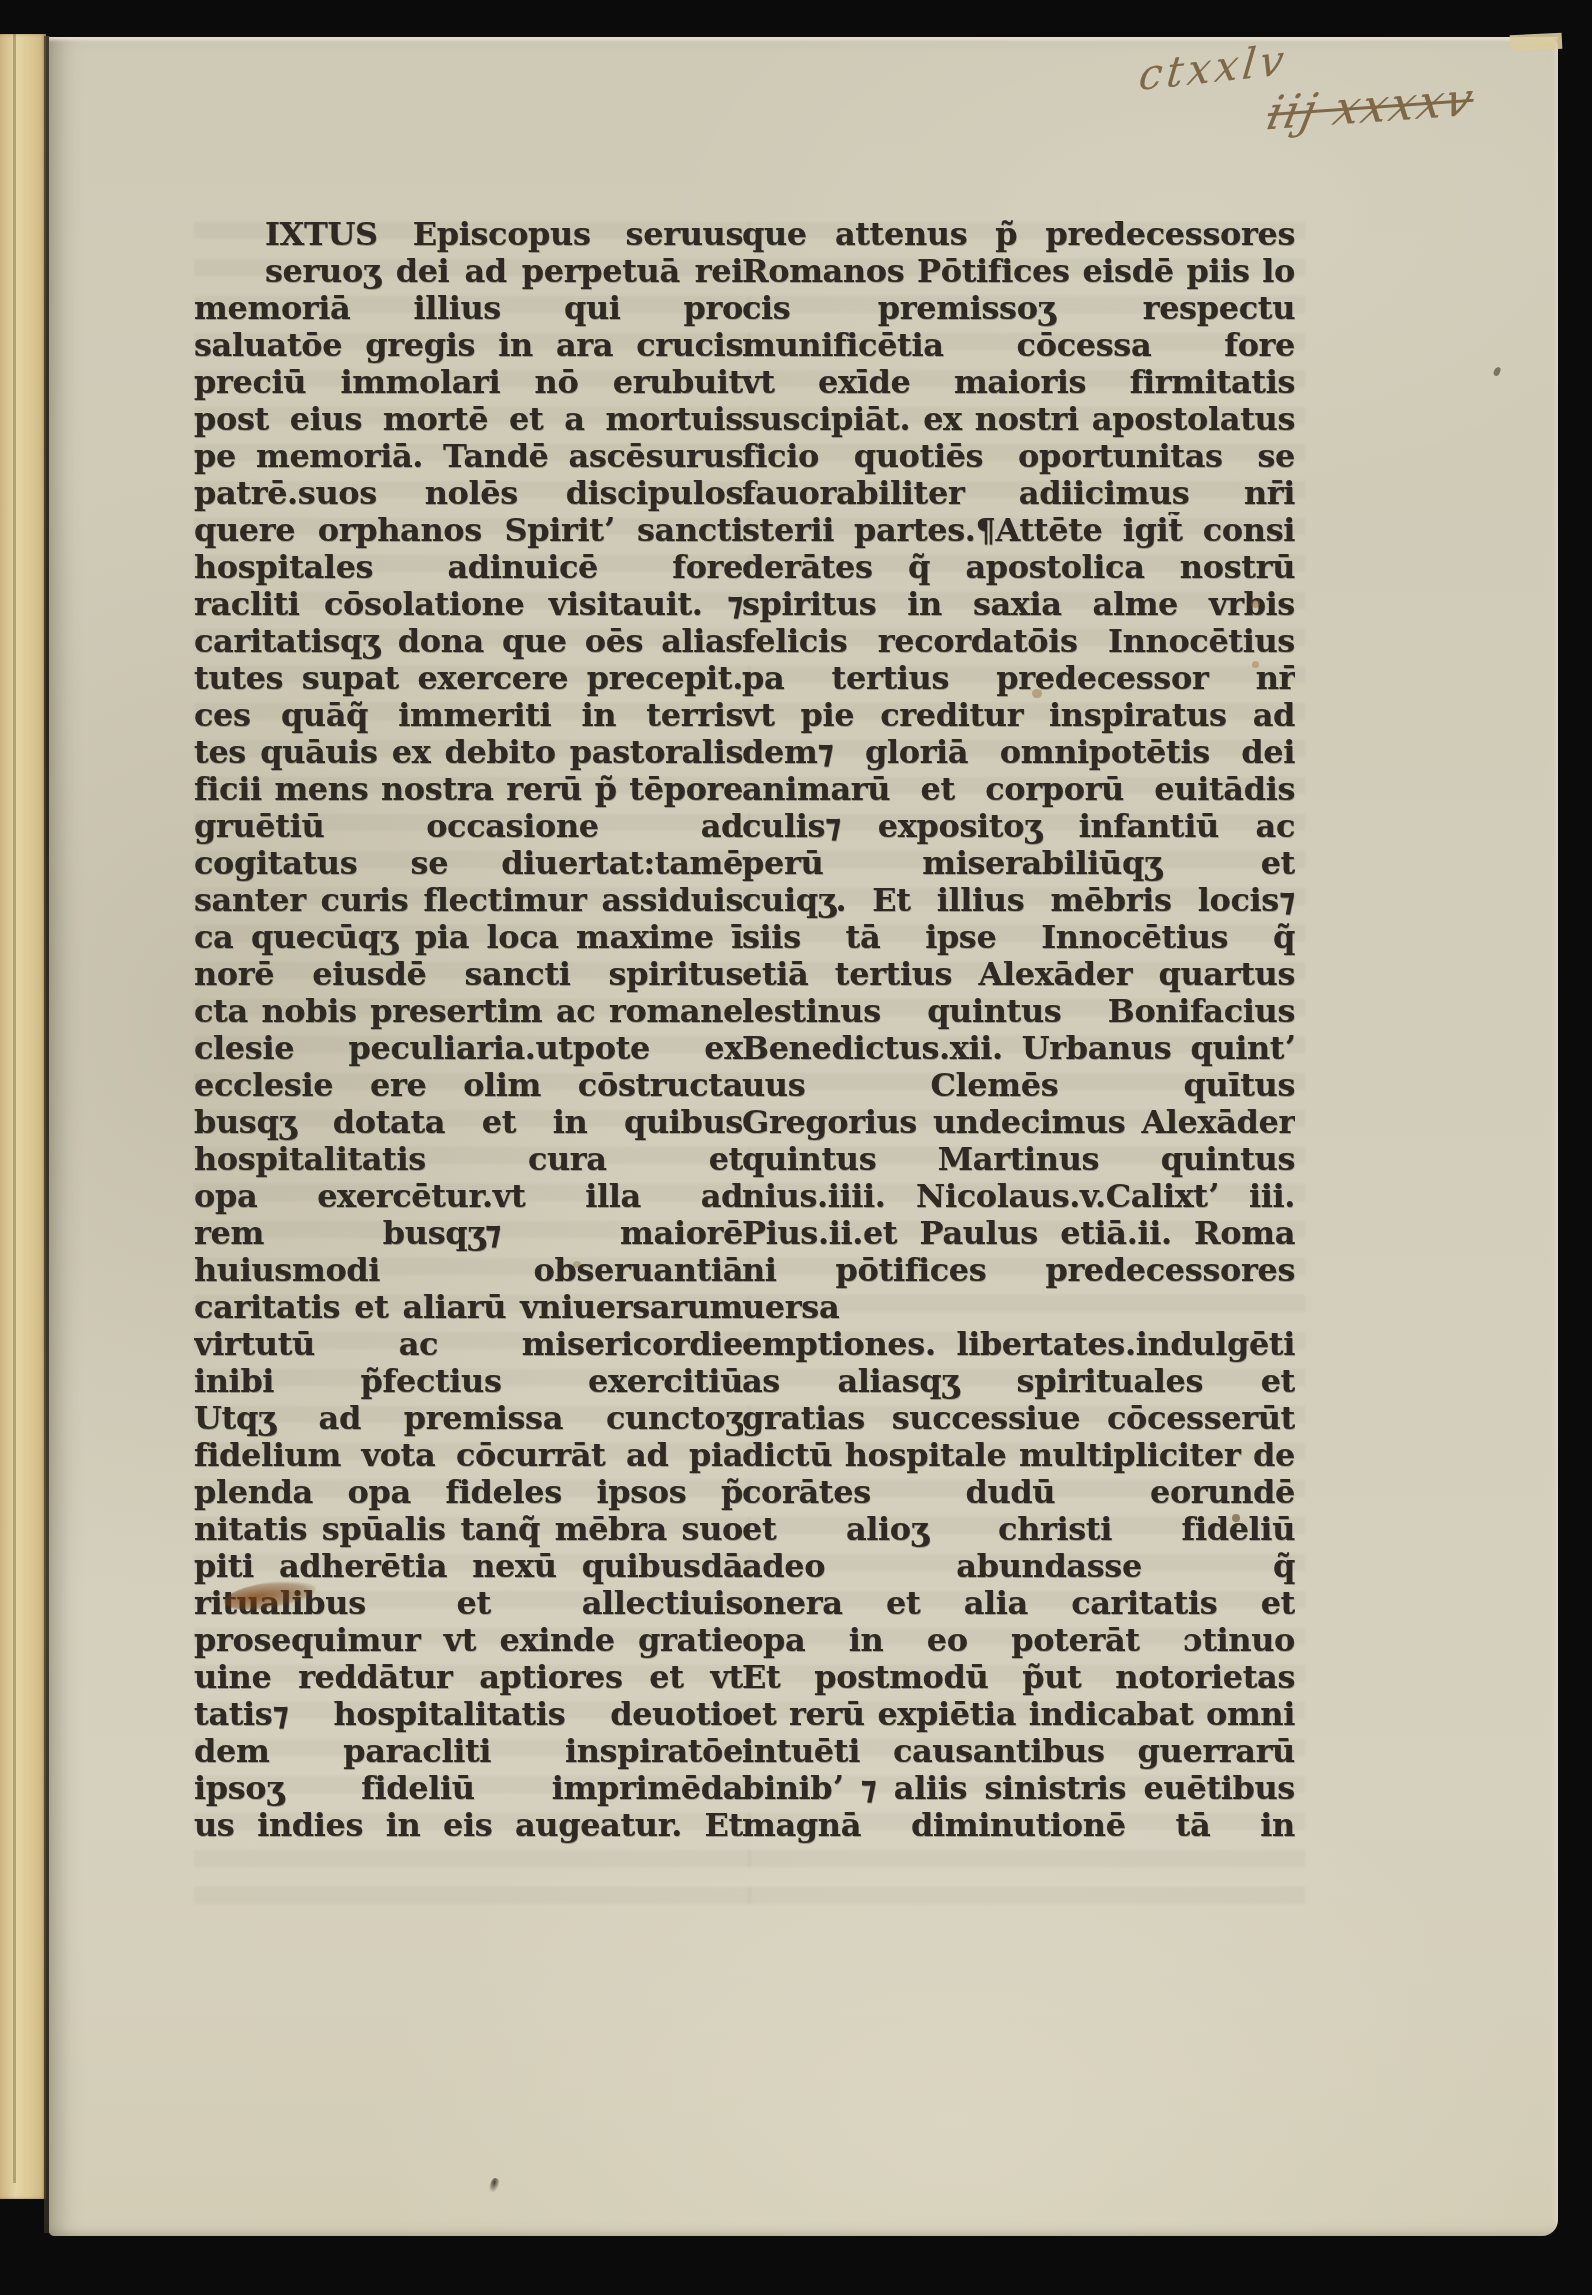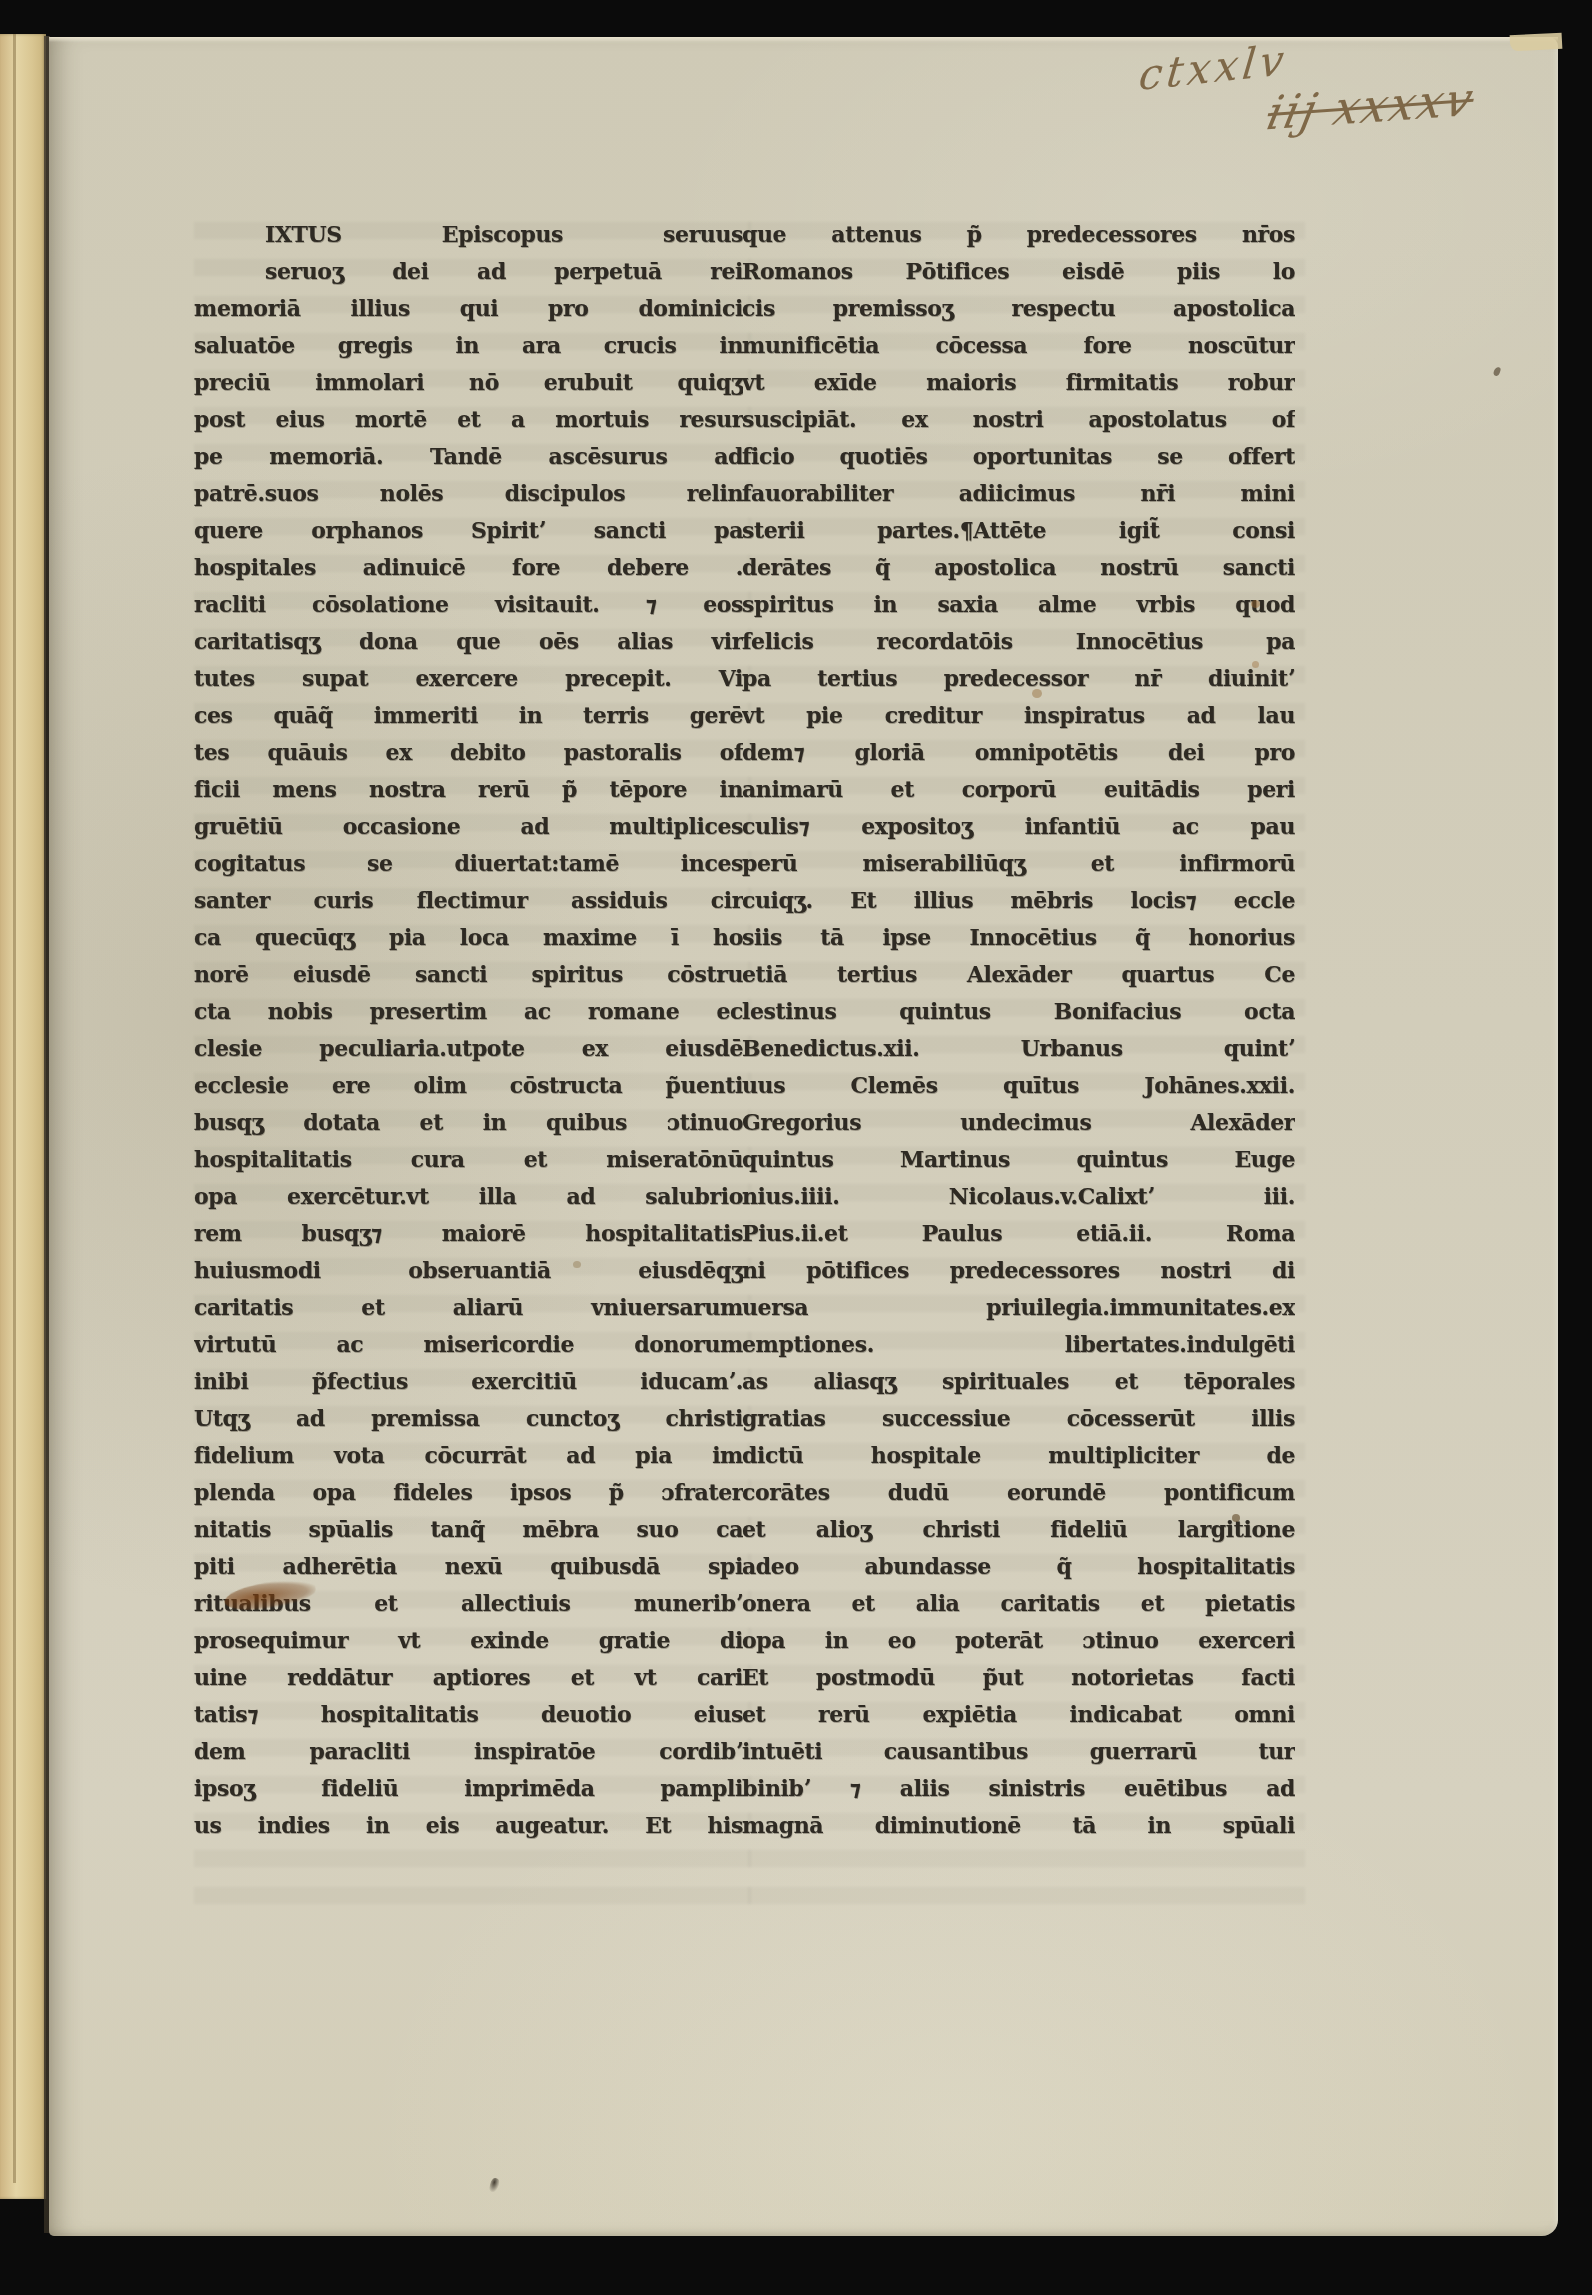--- a/index.html
+++ b/index.html
@@ -43,21 +43,21 @@
     background:linear-gradient(180deg,#e9e2cc,rgba(233,226,204,0));
   }
   .corner-chip{
     position:absolute;right:-4px;top:-3px;width:52px;height:16px;
     background:#d9cba0;transform:rotate(-3deg);border-radius:0 0 0 8px;
     opacity:.9;
   }
   
   .col{
     position:absolute;top:179px;width:549px;
-    font-size:22px;font-weight:bold;line-height:37px;
+    font-size:32px;font-weight:bold;line-height:37px;
     color:#2e2a23;letter-spacing:-0.4px;
     text-align:justify;text-align-last:justify;
     text-shadow:0.5px 0.6px 0 rgba(46,40,32,.34), -0.3px 0 0 rgba(46,40,32,.22);
     word-spacing:1px;
   }
   .col-left{left:145px;}
   .col-right{left:693px;width:553px;}
   .col-left .tline:nth-child(1),
   .col-left .tline:nth-child(2){padding-left:71px;}
   .tline{height:37px;overflow:hidden;}

